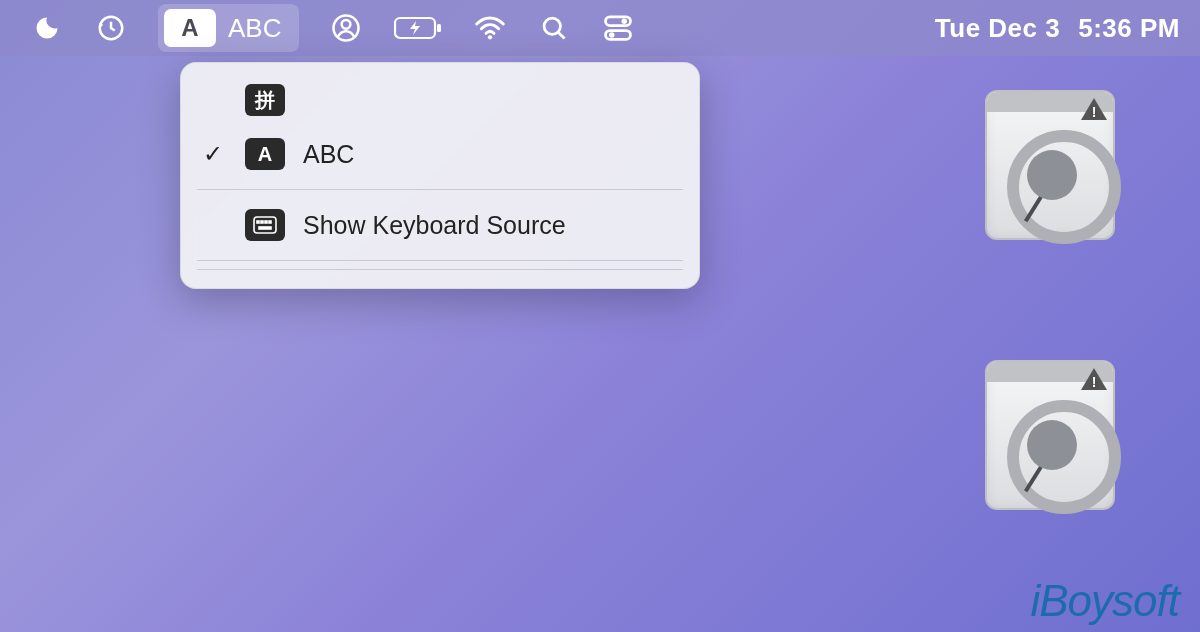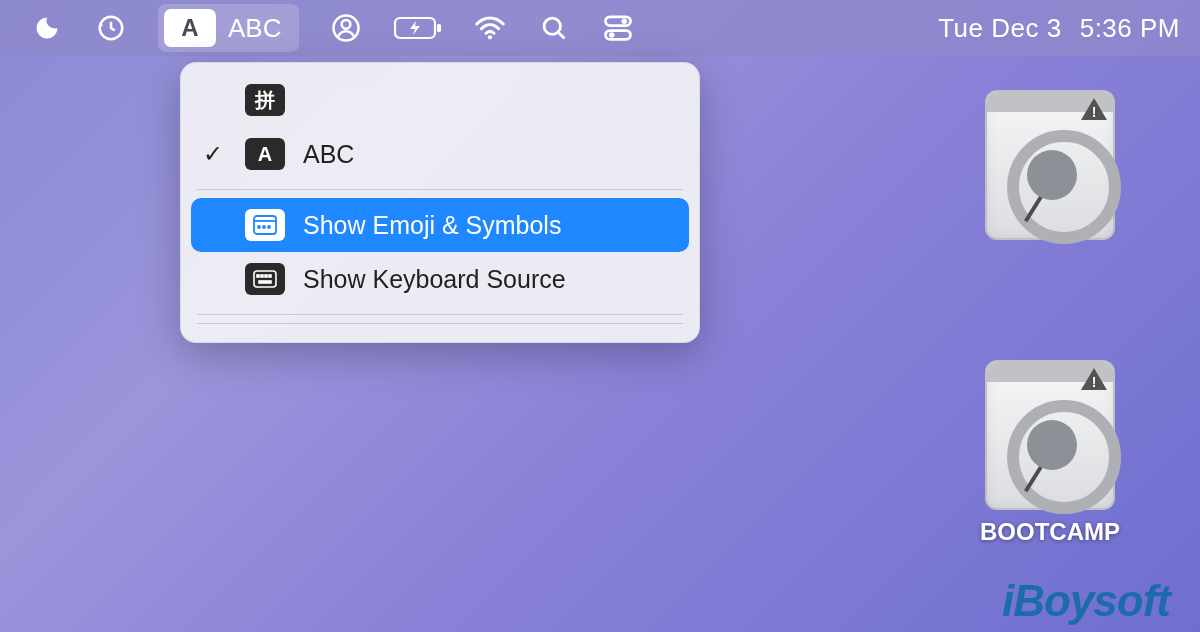--- a/index.html
+++ b/index.html
@@ -45,21 +45,21 @@
     font-size: 24px;
   }
   .input-source-active .label {
     color: #fff;
     font-size: 26px;
     font-weight: 500;
   }
   .spacer { flex:1; }
   .datetime {
     font-size: 26px;
-    font-weight: 400;
+    font-weight: 700;
     letter-spacing: 0.5px;
     display:flex;gap:18px;
   }
   
   .dropdown {
     position: absolute;
     top: 62px;
     left: 180px;
     width: 520px;
     background: rgba(240,240,246,0.95);
@@ -153,24 +153,24 @@
     color:#fff;font-size:14px;font-weight:700;
   }
   .hd-top {
     position:absolute;
     top:0;left:0;right:0;height:20px;
     background:#c0c2c6;
     border-radius:10px 10px 0 0;
   }
   .watermark {
     position:absolute;
-    right: 30px;
+    right: 21px;
     bottom: 6px;
     font-size: 44px;
-    font-weight: 700;
+    font-weight: 400;
     font-style: italic;
     color: #1c6cab;
     letter-spacing: -1px;
   }
   .hd-arm{position:absolute;left:60px;top:92px;width:4px;height:44px;background:#4a4c52;transform:rotate(32deg);transform-origin:top;}
   svg { display:block; }
 </style>
 </head>
 <body>
 
@@ -238,33 +238,20 @@
   <div class="dd-item">
     <span class="dd-check"></span>
     <span class="dd-icon">拼</span>
   </div>
   <div class="dd-item">
     <span class="dd-check">✓</span>
     <span class="dd-icon">A</span>
     <span>ABC</span>
   </div>
   <div class="dd-sep"></div>
-  <div class="dd-item highlight">
-    <span class="dd-check"></span>
-    <span class="dd-icon">
-      <svg width="24" height="20" viewBox="0 0 24 20" fill="none" stroke="currentColor" stroke-width="1.8">
-          <rect x="1" y="1" width="22" height="18" rx="3"></rect>
-          <path d="M1 6h22"></path>
-          <circle cx="6" cy="12" r="1" fill="currentColor"></circle>
-          <circle cx="11" cy="12" r="1" fill="currentColor"></circle>
-          <circle cx="16" cy="12" r="1" fill="currentColor"></circle>
-        </svg>
-    </span>
-    <span>Show Emoji &amp; Symbols</span>
-  </div>
   <div class="dd-item">
     <span class="dd-check"></span>
     <span class="dd-icon">
       <svg width="24" height="18" viewBox="0 0 24 18" fill="none" stroke="currentColor" stroke-width="1.6">
           <rect x="1" y="1" width="22" height="16" rx="3"></rect>
           <rect x="4" y="5" width="2" height="2" fill="currentColor"></rect>
           <rect x="8" y="5" width="2" height="2" fill="currentColor"></rect>
           <rect x="12" y="5" width="2" height="2" fill="currentColor"></rect>
           <rect x="16" y="5" width="2" height="2" fill="currentColor"></rect>
           <rect x="6" y="11" width="12" height="2" fill="currentColor"></rect>
@@ -283,16 +270,15 @@
     <div class="hd-warn">!</div>
   </div>
 </div>
 
 <div class="desktop-icon" style="top:360px;right:40px">
   <div class="hd-graphic">
     <div class="hd-top"></div>
       <div class="hd-arm"></div>
     <div class="hd-warn">!</div>
   </div>
-  <div>BOOTCAMP</div>
 </div>
 
 <div class="watermark">iBoysoft</div>
 
 </body></html>

